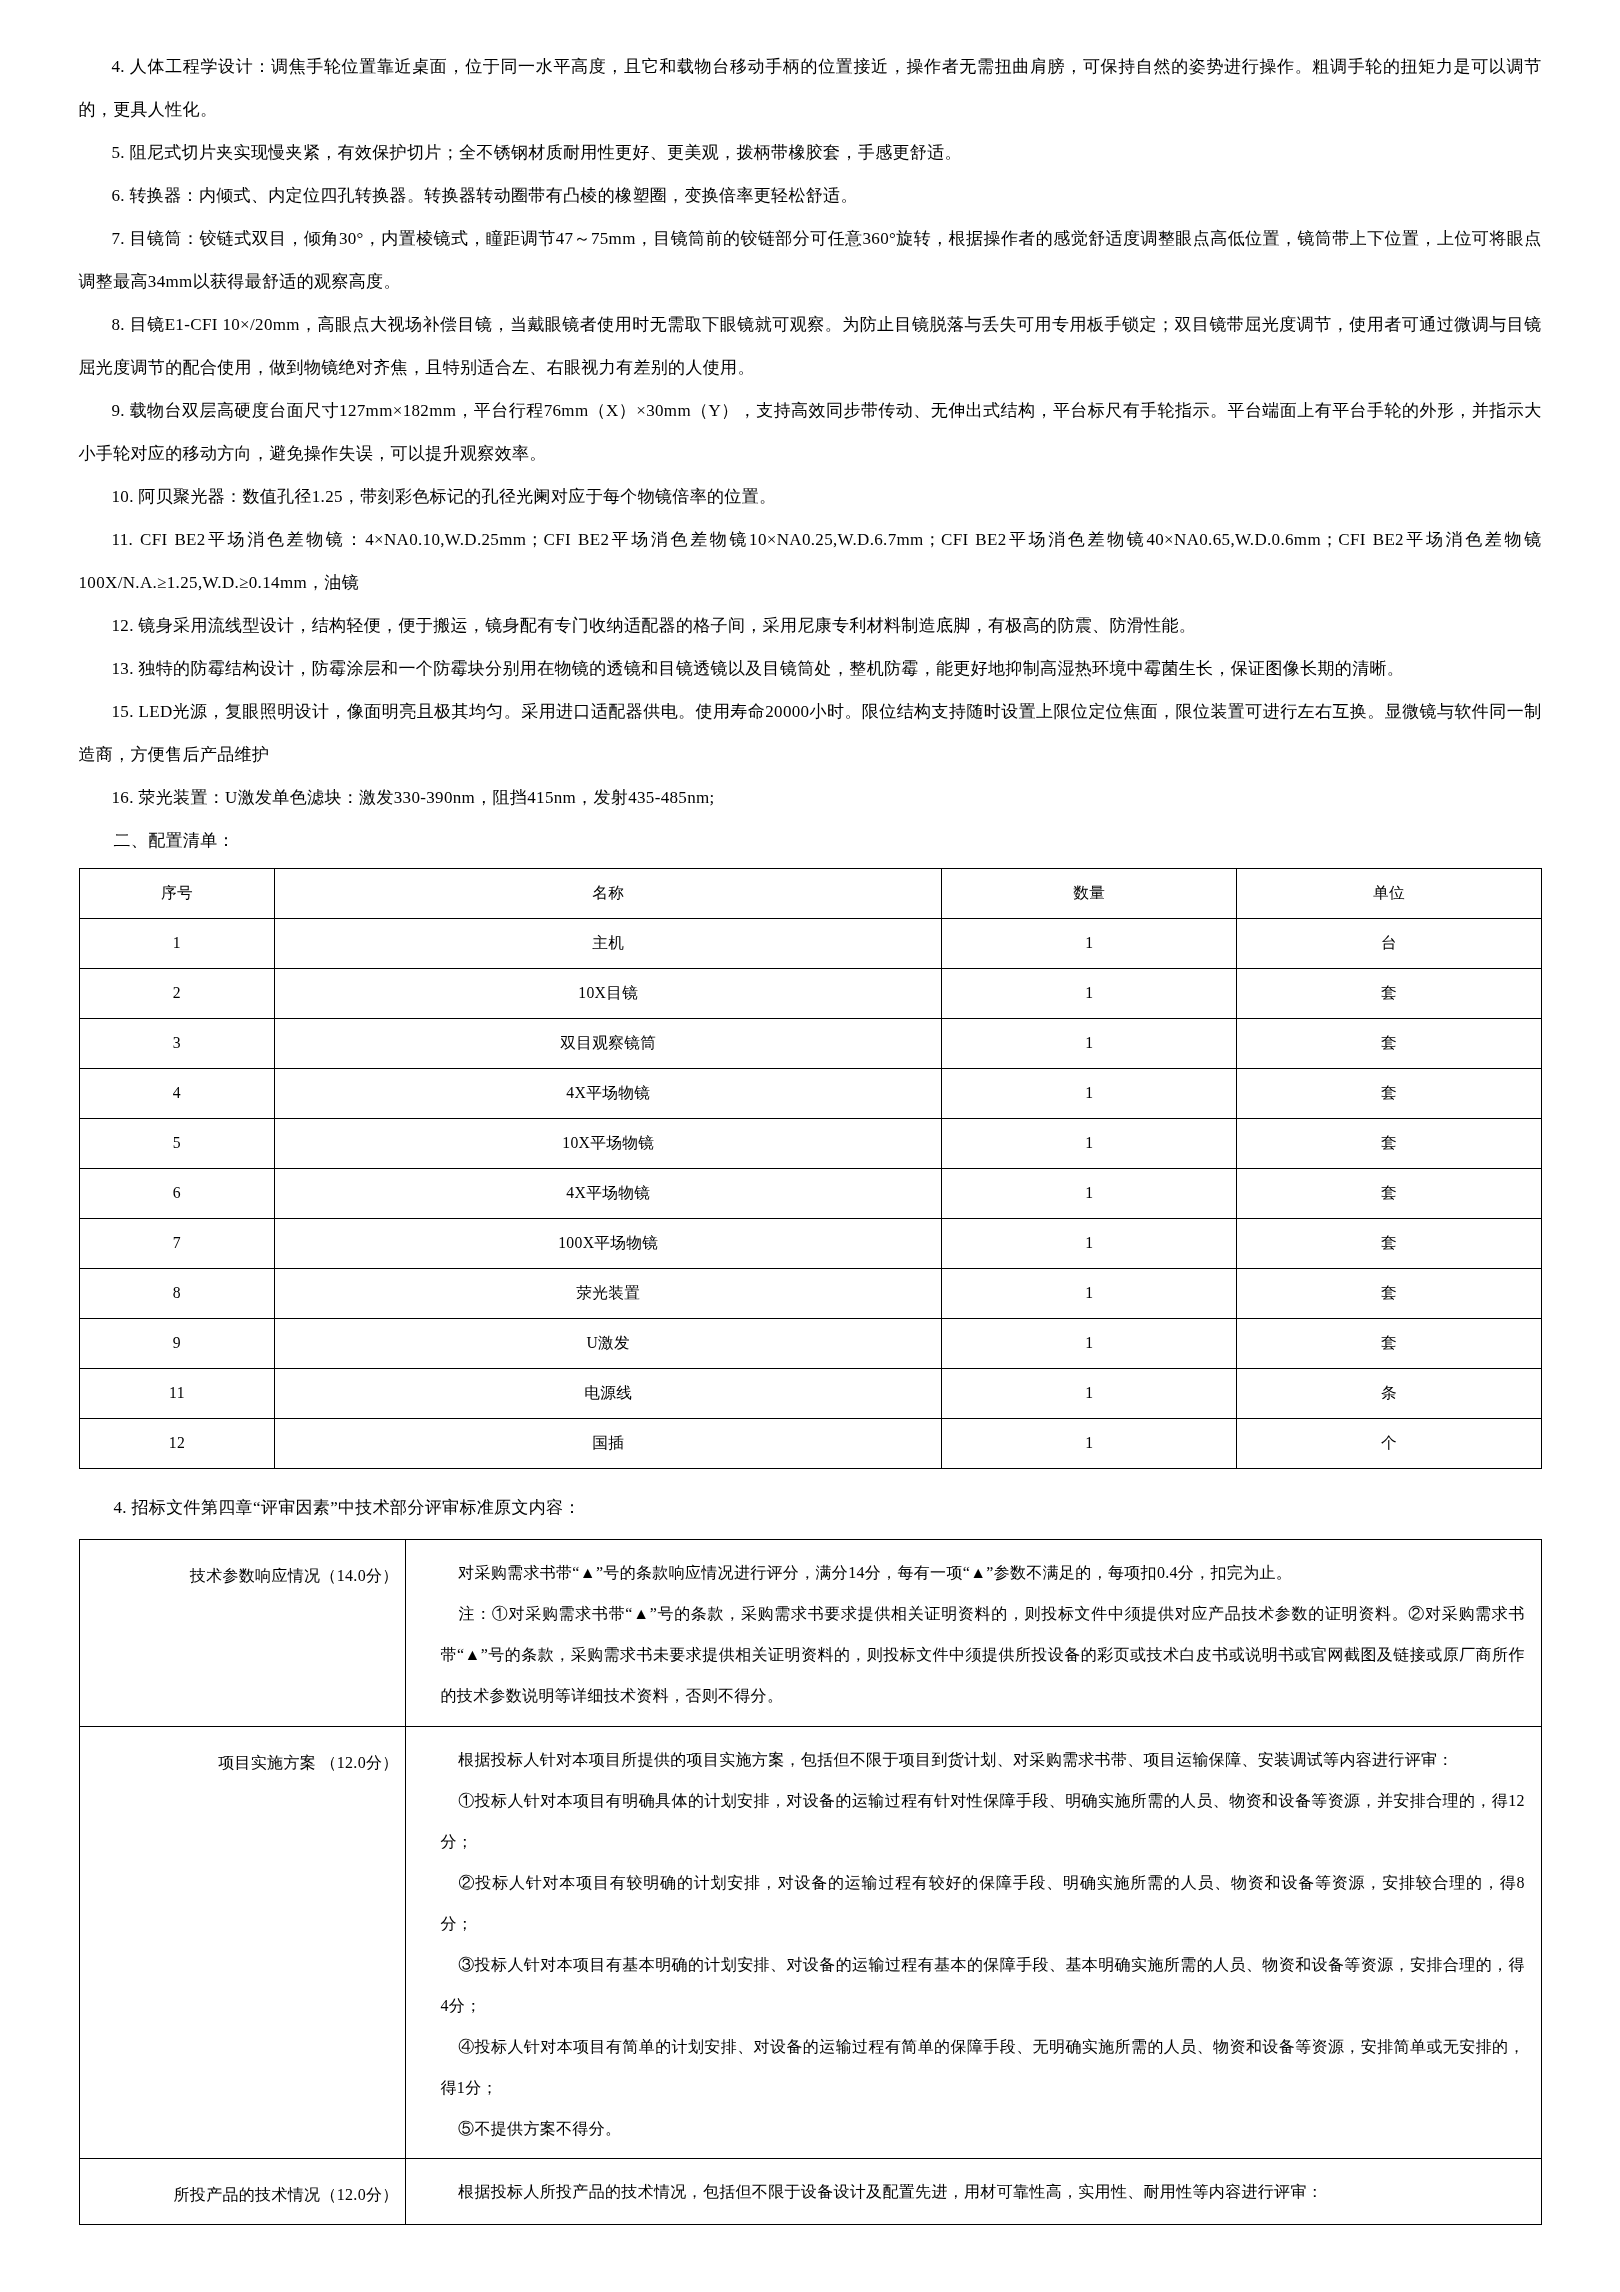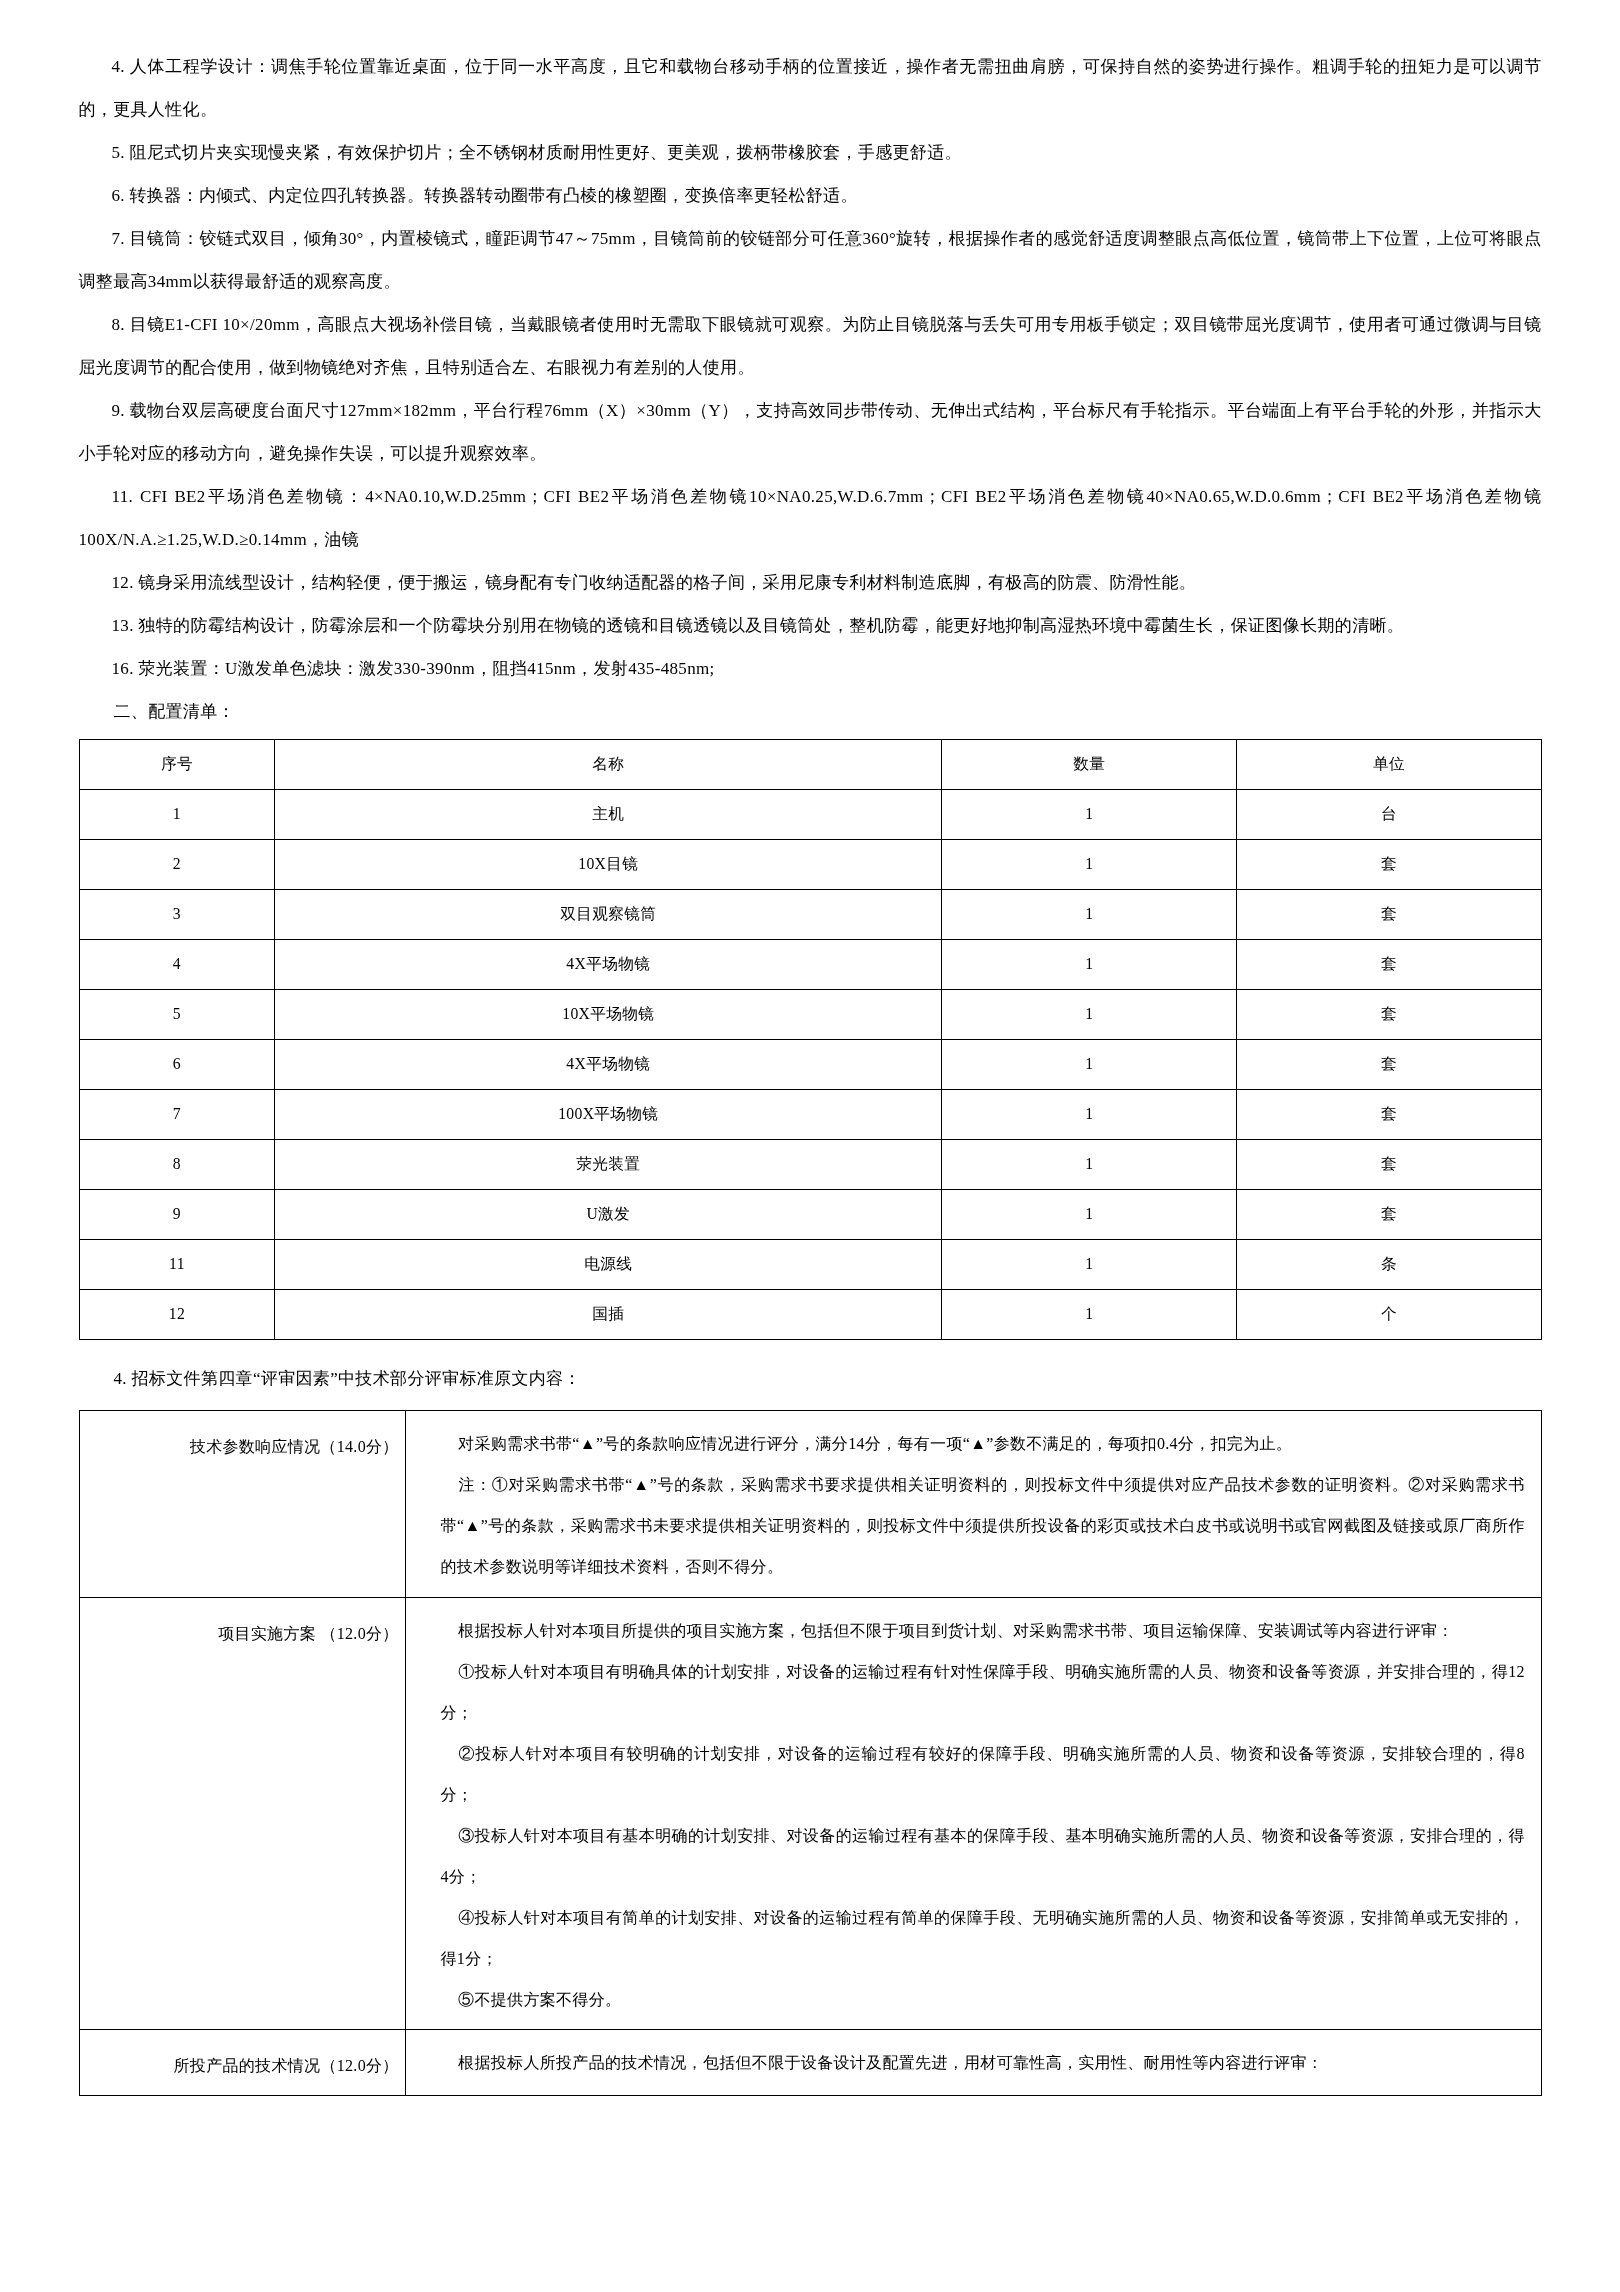--- a/index.html
+++ b/index.html
@@ -113,23 +113,25 @@
 <div class="page">
   <div class="doc-body">
 
     <div>
       <p class="para"><span class="indent"></span><span>4. 人体工程学设计：调焦手轮位置靠近桌面，位于同一水平高度，且它和载物台移动手柄的位置接近，操作者无需扭曲肩膀，可保持自然的姿势进行操作。粗调手轮的扭矩力是可以调节的，更具人性化。</span></p>
       <p class="para"><span class="indent"></span><span>5. 阻尼式切片夹实现慢夹紧，有效保护切片；全不锈钢材质耐用性更好、更美观，拨柄带橡胶套，手感更舒适。</span></p>
       <p class="para"><span class="indent"></span><span>6. 转换器：内倾式、内定位四孔转换器。转换器转动圈带有凸棱的橡塑圈，变换倍率更轻松舒适。</span></p>
       <p class="para"><span class="indent"></span><span>7. 目镜筒：铰链式双目，倾角30°，内置棱镜式，瞳距调节47～75mm，目镜筒前的铰链部分可任意360°旋转，根据操作者的感觉舒适度调整眼点高低位置，镜筒带上下位置，上位可将眼点调整最高34mm以获得最舒适的观察高度。</span></p>
       <p class="para"><span class="indent"></span><span>8. 目镜E1-CFI 10×/20mm，高眼点大视场补偿目镜，当戴眼镜者使用时无需取下眼镜就可观察。为防止目镜脱落与丢失可用专用板手锁定；双目镜带屈光度调节，使用者可通过微调与目镜屈光度调节的配合使用，做到物镜绝对齐焦，且特别适合左、右眼视力有差别的人使用。</span></p>
       <p class="para"><span class="indent"></span><span>9. 载物台双层高硬度台面尺寸127mm×182mm，平台行程76mm（X）×30mm（Y），支持高效同步带传动、无伸出式结构，平台标尺有手轮指示。平台端面上有平台手轮的外形，并指示大小手轮对应的移动方向，避免操作失误，可以提升观察效率。</span></p>
+      <p class="para"><span class="indent"></span><span>10. 阿贝聚光器：数值孔径1.25，带刻彩色标记的孔径光阑对应于每个物镜倍率的位置。</span></p>
       <p class="para"><span class="indent"></span><span>11. CFI BE2平场消色差物镜：4×NA0.10,W.D.25mm；CFI BE2平场消色差物镜10×NA0.25,W.D.6.7mm；CFI BE2平场消色差物镜40×NA0.65,W.D.0.6mm；CFI BE2平场消色差物镜100X/N.A.≥1.25,W.D.≥0.14mm，油镜</span></p>
       <p class="para"><span class="indent"></span><span>12. 镜身采用流线型设计，结构轻便，便于搬运，镜身配有专门收纳适配器的格子间，采用尼康专利材料制造底脚，有极高的防震、防滑性能。</span></p>
       <p class="para"><span class="indent"></span><span>13. 独特的防霉结构设计，防霉涂层和一个防霉块分别用在物镜的透镜和目镜透镜以及目镜筒处，整机防霉，能更好地抑制高湿热环境中霉菌生长，保证图像长期的清晰。</span></p>
+      <p class="para"><span class="indent"></span><span>15. LED光源，复眼照明设计，像面明亮且极其均匀。采用进口适配器供电。使用寿命20000小时。限位结构支持随时设置上限位定位焦面，限位装置可进行左右互换。显微镜与软件同一制造商，方便售后产品维护</span></p>
       <p class="para"><span class="indent"></span><span>16. 荥光装置：U激发单色滤块：激发330-390nm，阻挡415nm，发射435-485nm;</span></p>
     </div>
 
     <p class="section-head"><span class="indent2"></span><span>二、配置清单：</span></p>
 
     <table class="config-table">
       <colgroup>
         <col class="c-seq">
           <col class="c-name">
           <col class="c-qty">

